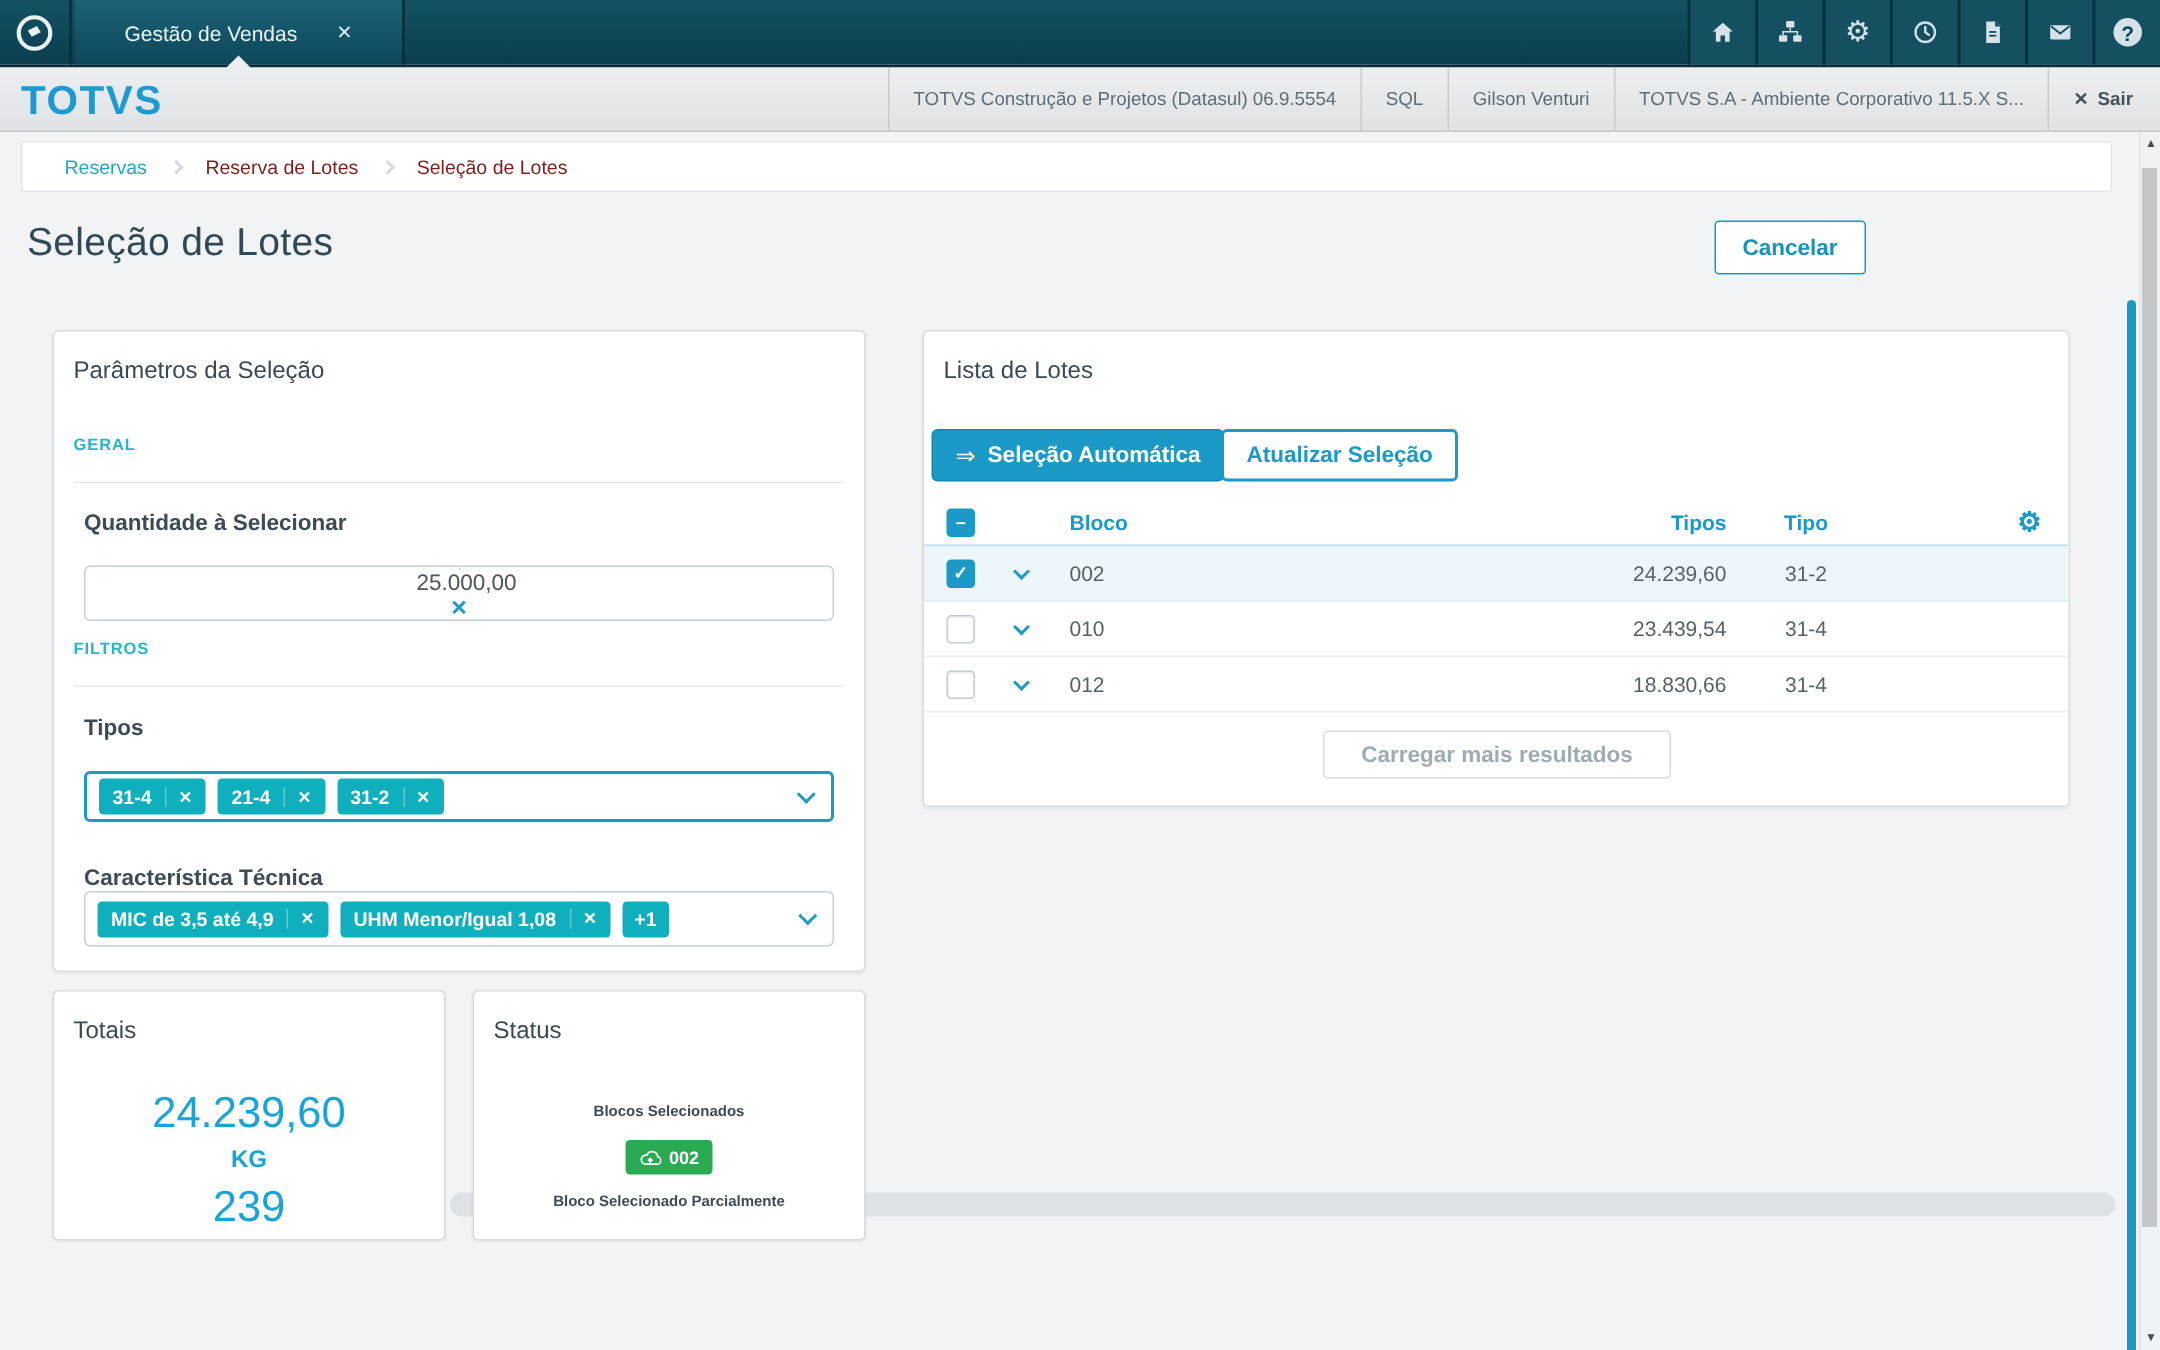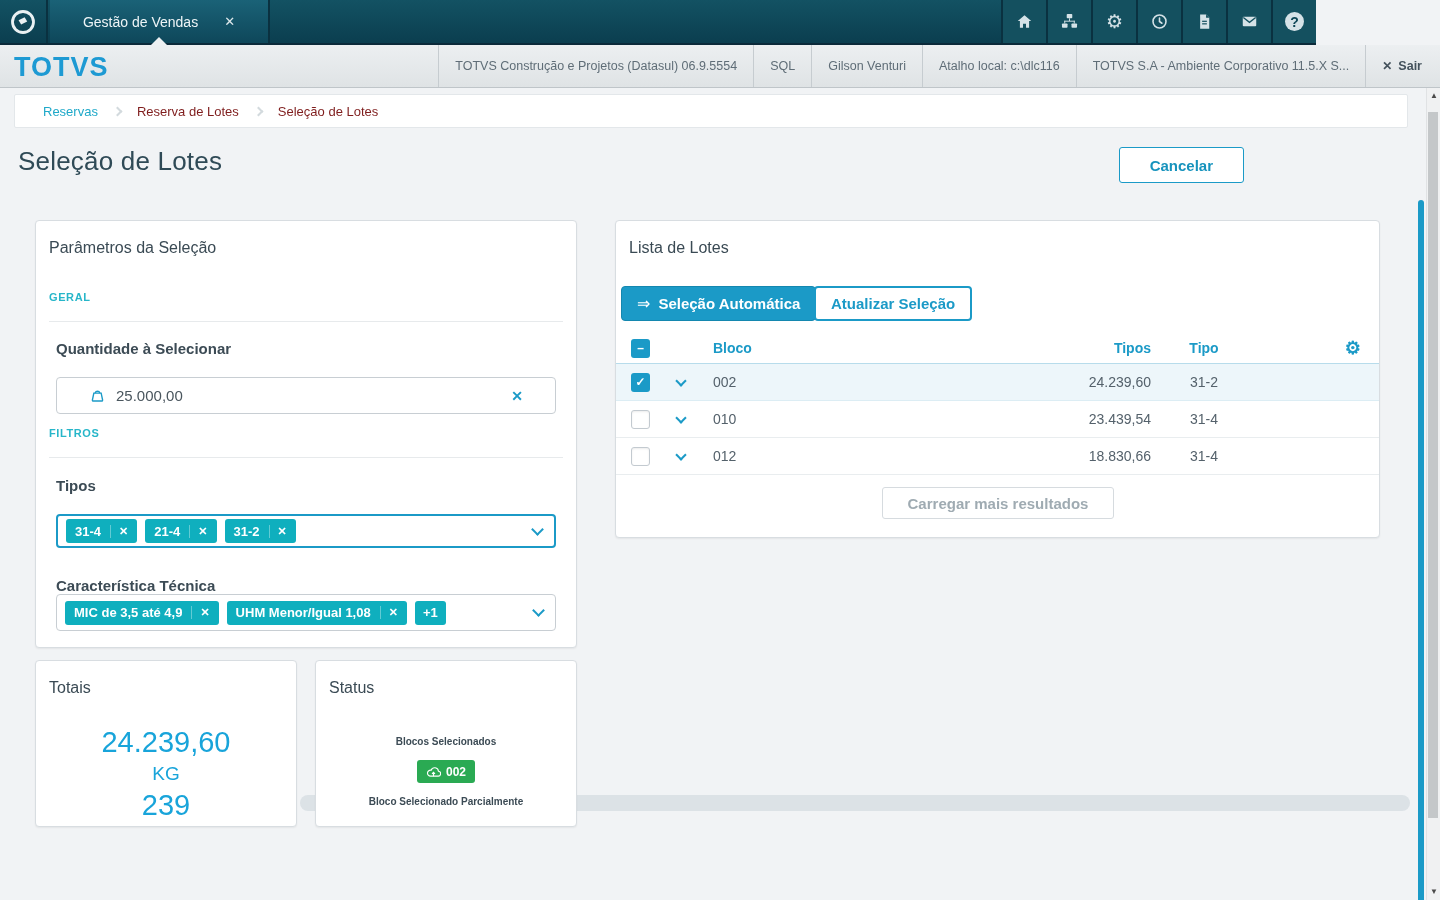--- a/index.html
+++ b/index.html
@@ -1,19 +1,19 @@
 <!DOCTYPE html>
 <html><head>
 <meta charset="utf-8">
 <style>
   * { margin:0; padding:0; box-sizing:border-box; }
   html,body { width:1440px; height:900px; overflow:hidden; font-family:"Liberation Sans", sans-serif; background:#f1f3f5; }
 
   
-  .topbar { position:absolute; left:0; top:0; width:1316px; height:45px;
+  .topbar { position:absolute; left:0; top:0; width:1440px; height:45px;
     background:linear-gradient(#135263,#0b3e4f); border-bottom:2px solid #0b2a3a; }
   .logo-cell { position:absolute; left:0; top:0; width:48px; height:43px;
     display:flex; align-items:center; justify-content:center;
     border-right:2px solid #0a3140; cursor:pointer; }
   .apptab { position:absolute; left:50px; top:0; width:220px; height:43px;
     background:linear-gradient(#1a6277,#0e475a); border-right:2px solid #0a3140;
     display:flex; align-items:center; justify-content:center; color:#eef5f7; font-size:14px; }
   .apptab .close { margin-left:26px; font-size:13px; color:#dfe9ec; cursor:pointer; }
   .tab-caret { position:absolute; left:150px; top:37px; width:0; height:0;
     border-left:9px solid transparent; border-right:9px solid transparent; border-bottom:9px solid #edf0f2; }
@@ -42,34 +42,34 @@
   .breadcrumb { position:absolute; left:14px; top:6px; width:1394px; height:34px; background:#fff;
     border:1px solid #e3e7ea; border-radius:2px; display:flex; align-items:center; padding-left:28px; font-size:13px; }
   .bc-link { color:#1fa9c9; cursor:pointer; }
   .bc-item { color:#7f1d1d; }
   .bc-sep { width:7px; height:7px; border-top:2px solid #d3dade; border-right:2px solid #d3dade;
     transform:rotate(45deg); margin:0 16px; }
   .page-title { position:absolute; left:18px; top:58px; font-size:26px; color:#2f4a56; letter-spacing:.2px; }
 
   .btn { display:flex; align-items:center; justify-content:center; border-radius:3px;
     font-size:15px; font-weight:700; cursor:pointer; white-space:nowrap; }
-  .btn-cancel { position:absolute; right:196px; top:59px; height:36px; padding:0 30px;
+  .btn-cancel { position:absolute; right:196px; top:59px; height:36px; padding:0 18px;
     background:#fff; border:1px solid #1b9ac7; color:#1793bd; }
   .btn-confirm { position:absolute; right:34px; top:57px; height:38px; padding:0 20px;
     background:#1b9ac7; border:1px solid #1487af; color:#fff; box-shadow:0 2px 3px rgba(0,0,0,.25); }
 
   .card { position:absolute; background:#fff; border:1px solid #d8dde1; border-radius:4px;
     box-shadow:0 1px 2px rgba(0,0,0,.06); }
   .card-title { position:absolute; left:13px; top:18px; font-size:16px; color:#3a4a54; }
   .sec-label { position:absolute; left:13px; font-size:11px; font-weight:700; color:#27b6c9; letter-spacing:.6px; }
   .divider { position:absolute; left:13px; right:13px; height:1px; background:#e7eaec; }
   .fld-label { position:absolute; left:20px; font-size:15px; font-weight:700; color:#3c4b55; }
 
   .qty-input { position:absolute; left:20px; right:20px; top:156px; height:37px;
-    border:1px solid #c8ced3; border-radius:4px; background:#fff; display:flex; align-items:center; padding:0 32px; }
+    border:1px solid #c8ced3; border-radius:4px; background:#fff; display:flex; align-items:center; padding:0 32px;flex-direction:column; }
   .qty-input .val { margin-left:10px; font-size:15px; color:#4a565e; flex:1; }
   .clear-x { color:#1b9ac7; font-size:14px; font-weight:bold; cursor:pointer; }
 
   .mselect { position:absolute; left:20px; right:20px; background:#fff; border-radius:4px;
     display:flex; align-items:center; padding:0 12px 0 8px; gap:8px; }
   .msel-tipos { top:293px; height:34px; border:2px solid #1b9ac7; }
   .msel-caract { top:373px; height:37px; border:1px solid #c8ced3; }
   .tag { display:flex; align-items:center; height:24px; background:#0fafbe; color:#fff;
     border-radius:3px; font-size:13px; font-weight:700; padding:0 9px; cursor:pointer; }
   .tag .tag-x { margin-left:9px; padding-left:8px; border-left:1px solid rgba(255,255,255,.35);
@@ -102,21 +102,21 @@
   .col-bloco { width:180px; margin-left:21px; }
   .col-peso { width:258px; text-align:right; }
   .col-tipo { width:70px; margin-left:18px;text-align:center; }
   .col-gear { margin-left:auto; width:22px; text-align:right; color:#1b9ac7; font-size:18px; cursor:pointer; }
   .btn-loadmore { position:absolute; left:266px; top:266px; width:232px; height:32px;
     background:#fff; border:1px solid #d6dbdf; color:#9fabb2; font-weight:600; }
 
   
   .tot-stack { position:absolute; left:0; top:62px; width:100%; text-align:center; color:#18a4da; }
   .tot-big { font-size:29px; line-height:38px; }
-  .tot-unit { font-size:19px; font-weight:400; line-height:25px; }
+  .tot-unit { font-size:16px; font-weight:700; line-height:25px; }
   .st-stack { position:absolute; left:0; top:70px; width:100%; text-align:center; }
   .st-line { font-size:10px; font-weight:700; color:#3c4b55; line-height:22px; }
   .badge { display:inline-flex; align-items:center; gap:5px; height:23px; padding:0 9px; margin:7px 0 8px;
     background:#2aaa53; border-radius:3px; color:#fff; font-size:12px; font-weight:800; }
 
   
   .hband { position:absolute; left:300px; top:707px; width:1110px; height:16px; background:#dce2e6; border-radius:8px; }
   .card-z { z-index:2; }
   .vthumb-blue { position:absolute; left:1418px; top:200px; width:6px; height:700px;
     background:#1b9ac7; border-radius:4px 4px 0 0; }
@@ -186,21 +186,20 @@
     </div>
   </div>
 </div>
 
 <div class="brandbar">
   <div class="brand">TOTVS</div>
   <div class="brand-items">
     <div class="binfo">TOTVS Construção e Projetos (Datasul) 06.9.5554</div>
     <div class="binfo">SQL</div>
     <div class="binfo">Gilson Venturi</div>
-    <div class="binfo">Atalho local: c:\dlc116</div>
     <div class="binfo">TOTVS S.A - Ambiente Corporativo 11.5.X S...</div>
     <div class="bexit">
       <span class="x">✕</span>
       <span>Sair</span>
     </div>
   </div>
 </div>
 
 <div class="main">
 

